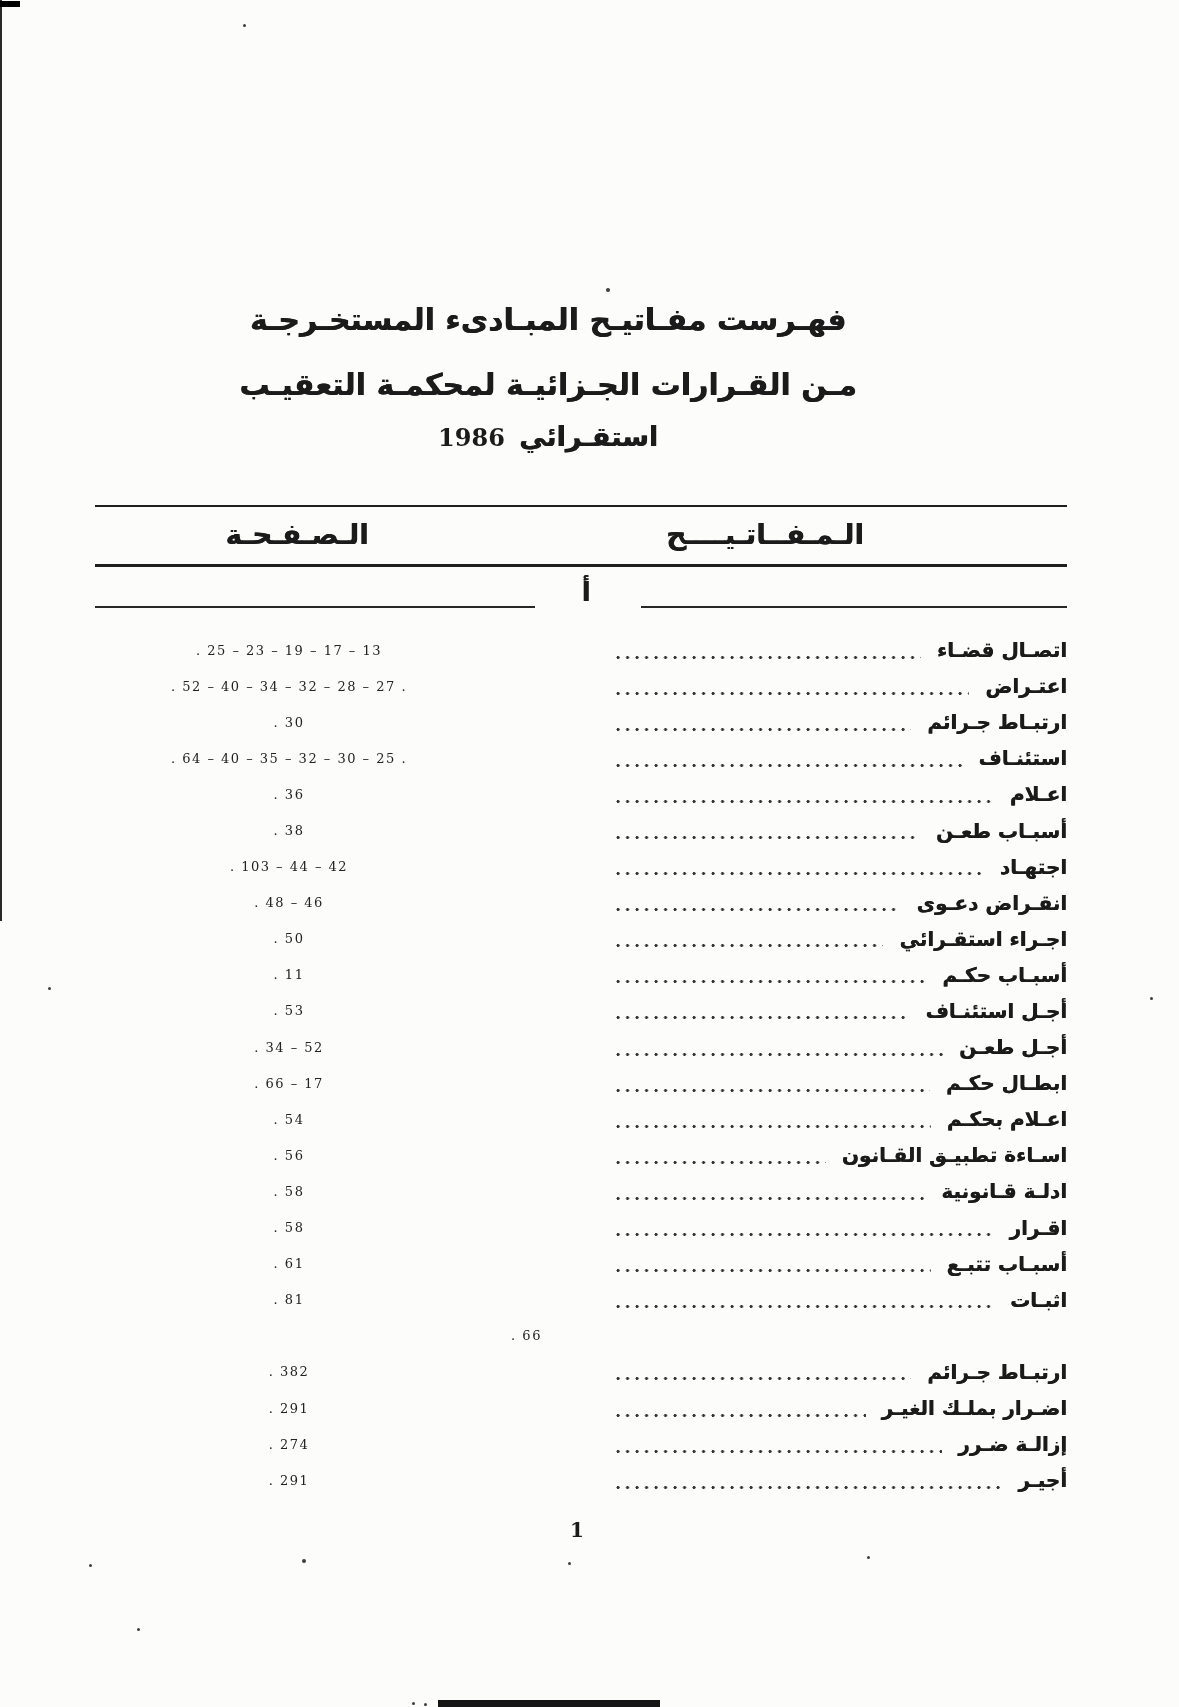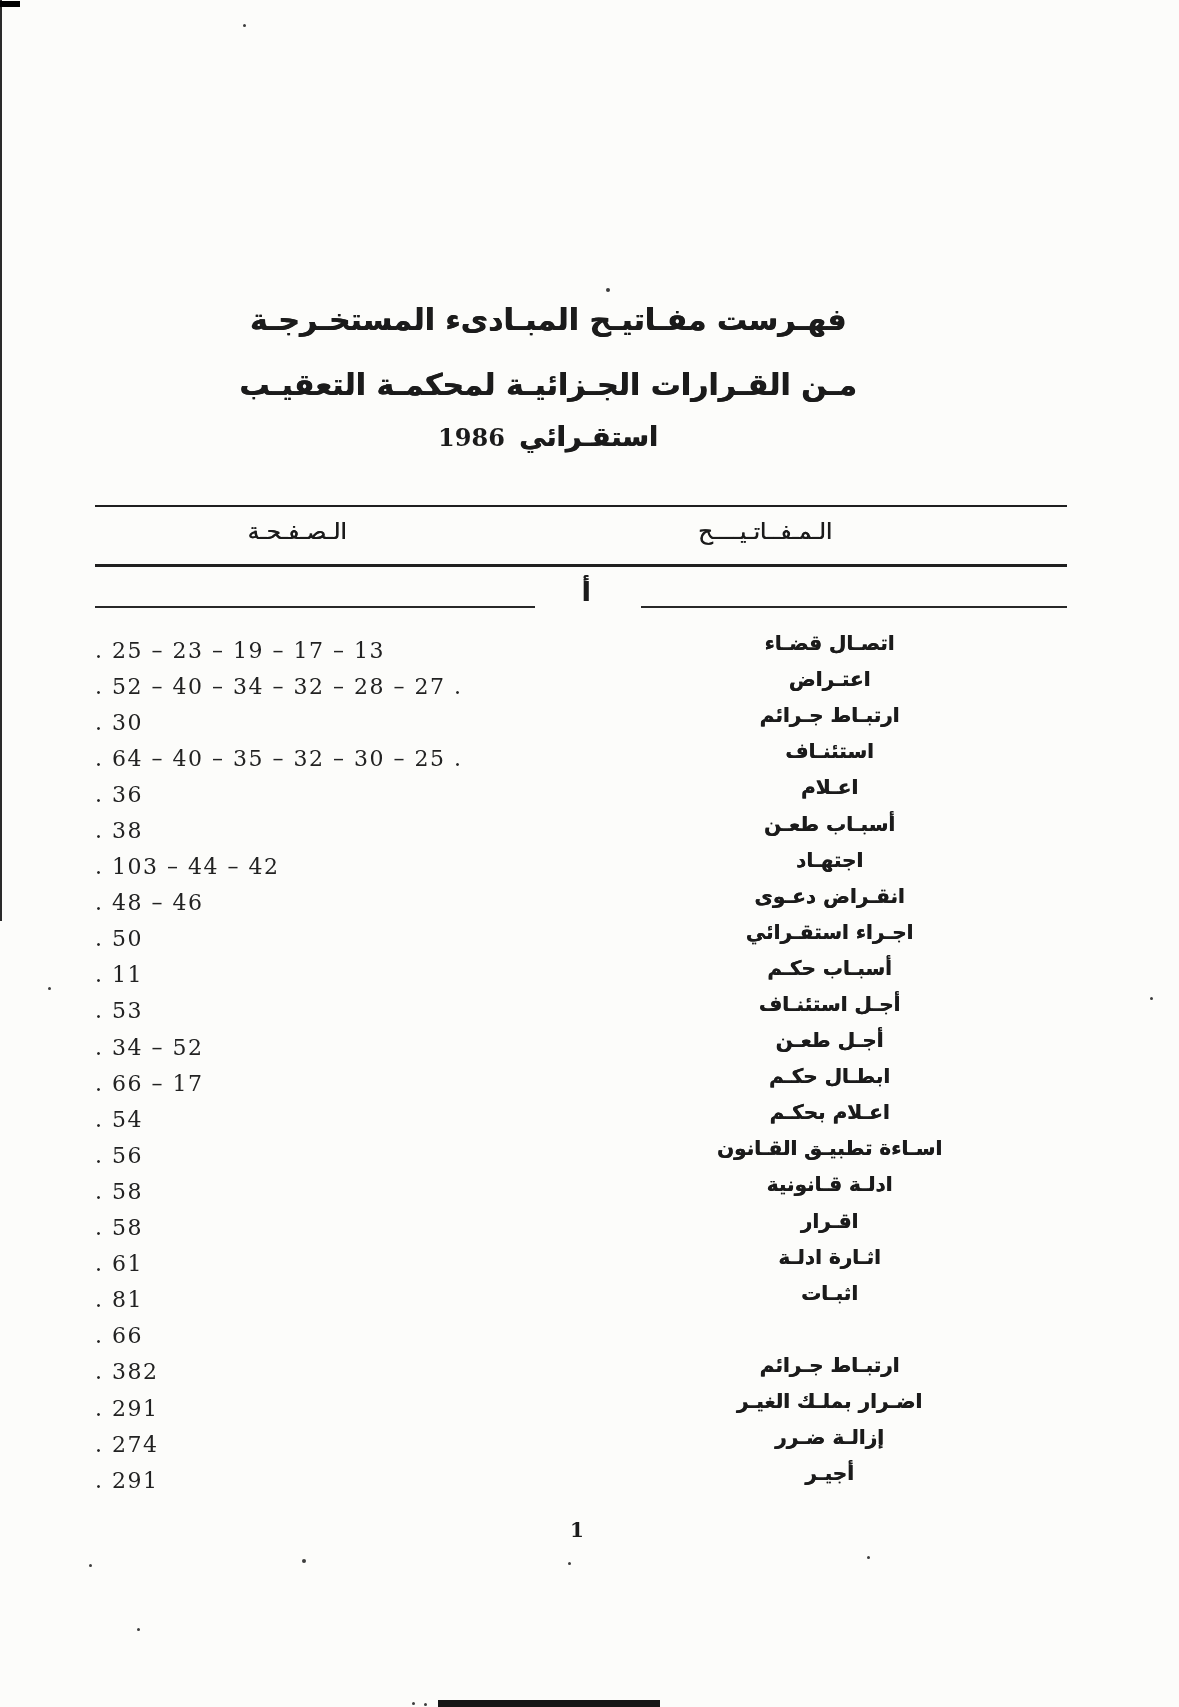--- a/index.html
+++ b/index.html
@@ -41,51 +41,50 @@
 
   .sec-letter{
     position:absolute;left:566px;top:577px;width:40px;
     text-align:center;font-size:26px;font-weight:bold;
     text-shadow:0.5px 0 0 currentColor;
   }
 
   
   .col-label{
     position:absolute;top:518px;width:220px;
-    text-align:center;font-size:23px;font-weight:normal;
+    text-align:center;font-size:28px;font-weight:bold;
     direction:rtl;text-shadow:0.5px 0 0 currentColor;
     white-space:nowrap;
   }
   .h-pages{left:187px;}
   .h-keys{left:655px;}
 
   
   #rows{
     position:absolute;left:95px;top:632px;width:972px;
   }
   .row{
     height:36.1px;
     display:flex;direction:rtl;align-items:center;
   }
   .cell-term{
     width:475px;display:flex;direction:rtl;align-items:center;
     font-weight:bold;font-size:20px;white-space:nowrap;
     text-shadow:0.4px 0 0 currentColor;
-    flex-direction:column;
   }
   .leader{
     flex:1;height:7px;
     margin:14px 16px 0 24px;
     background:radial-gradient(circle at 2px 3.5px, #353535 1.3px, transparent 1.8px) 0 0/9.5px 7px repeat-x;
   }
   .cell-pages{
-    flex:1;direction:ltr;text-align:left;
+    flex:1;direction:ltr;text-align:center;
     padding-right:109px;
     font-family:"DejaVu Serif", serif;
-    font-size:22px;letter-spacing:1.5px;
+    font-size:13px;letter-spacing:1.5px;
     white-space:nowrap;color:#222;
   }
 
   
   .pageno{
     position:absolute;left:527px;top:1518px;width:100px;
     text-align:center;
     font-family:"DejaVu Serif", serif;
     font-size:20px;font-weight:bold;
   }
@@ -262,21 +261,21 @@
   <div class="row">
     <div class="cell-term">
       <span class="term">اقـرار</span>
       <span class="leader"></span>
     </div>
     <div class="cell-pages">. 58</div>
   </div>
 
   <div class="row">
     <div class="cell-term">
-      <span class="term">اثـارة ادلـة</span>
+      <span class="term">أسبـاب تتبـع</span>
       <span class="leader"></span>
     </div>
     <div class="cell-pages">. 61</div>
   </div>
 
   <div class="row">
     <div class="cell-term">
       <span class="term">اثبـات</span>
       <span class="leader"></span>
     </div>

